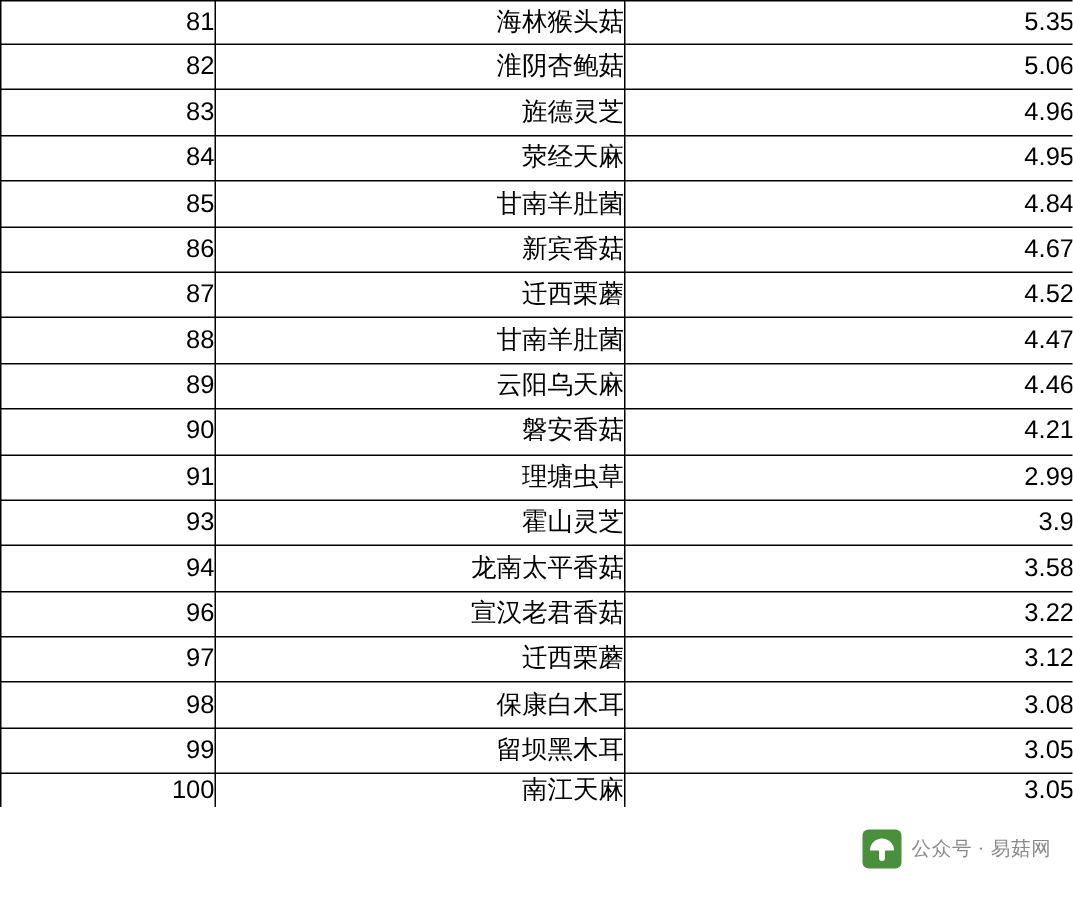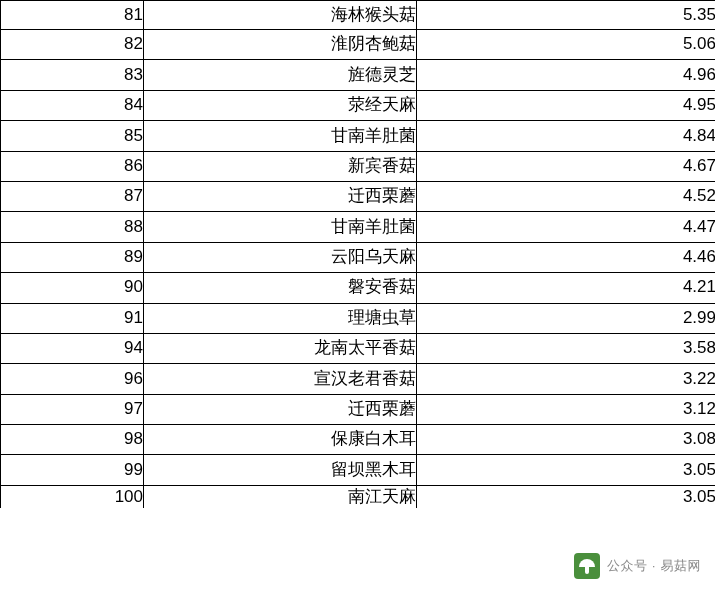--- a/index.html
+++ b/index.html
@@ -48,20 +48,21 @@
   #watermark {
     position: absolute;
     right: 8px;
     bottom: 22px;
     display: flex;
     align-items: center;
     gap: 7px;
     background: rgba(255,255,255,0.88);
     padding: 3px 6px;
     border-radius: 3px;
+    font-family: Liberation Serif, serif;
   }
   #watermark .wm-logo {
     width: 26px;
     height: 26px;
     border-radius: 4px;
     background: #4a8f3c;
     position: relative;
     flex: none;
   }
   #watermark .wm-logo::before {
@@ -146,20 +147,25 @@
           <td class="col-rank">90</td>
           <td class="col-name">磐安香菇</td>
           <td class="col-value">4.21</td>
         </tr>
         <tr>
           <td class="col-rank">91</td>
           <td class="col-name">理塘虫草</td>
           <td class="col-value">2.99</td>
         </tr>
         <tr>
+          <td class="col-rank">93</td>
+          <td class="col-name">霍山灵芝</td>
+          <td class="col-value">3.9</td>
+        </tr>
+        <tr>
           <td class="col-rank">94</td>
           <td class="col-name">龙南太平香菇</td>
           <td class="col-value">3.58</td>
         </tr>
         <tr>
           <td class="col-rank">96</td>
           <td class="col-name">宣汉老君香菇</td>
           <td class="col-value">3.22</td>
         </tr>
         <tr>

